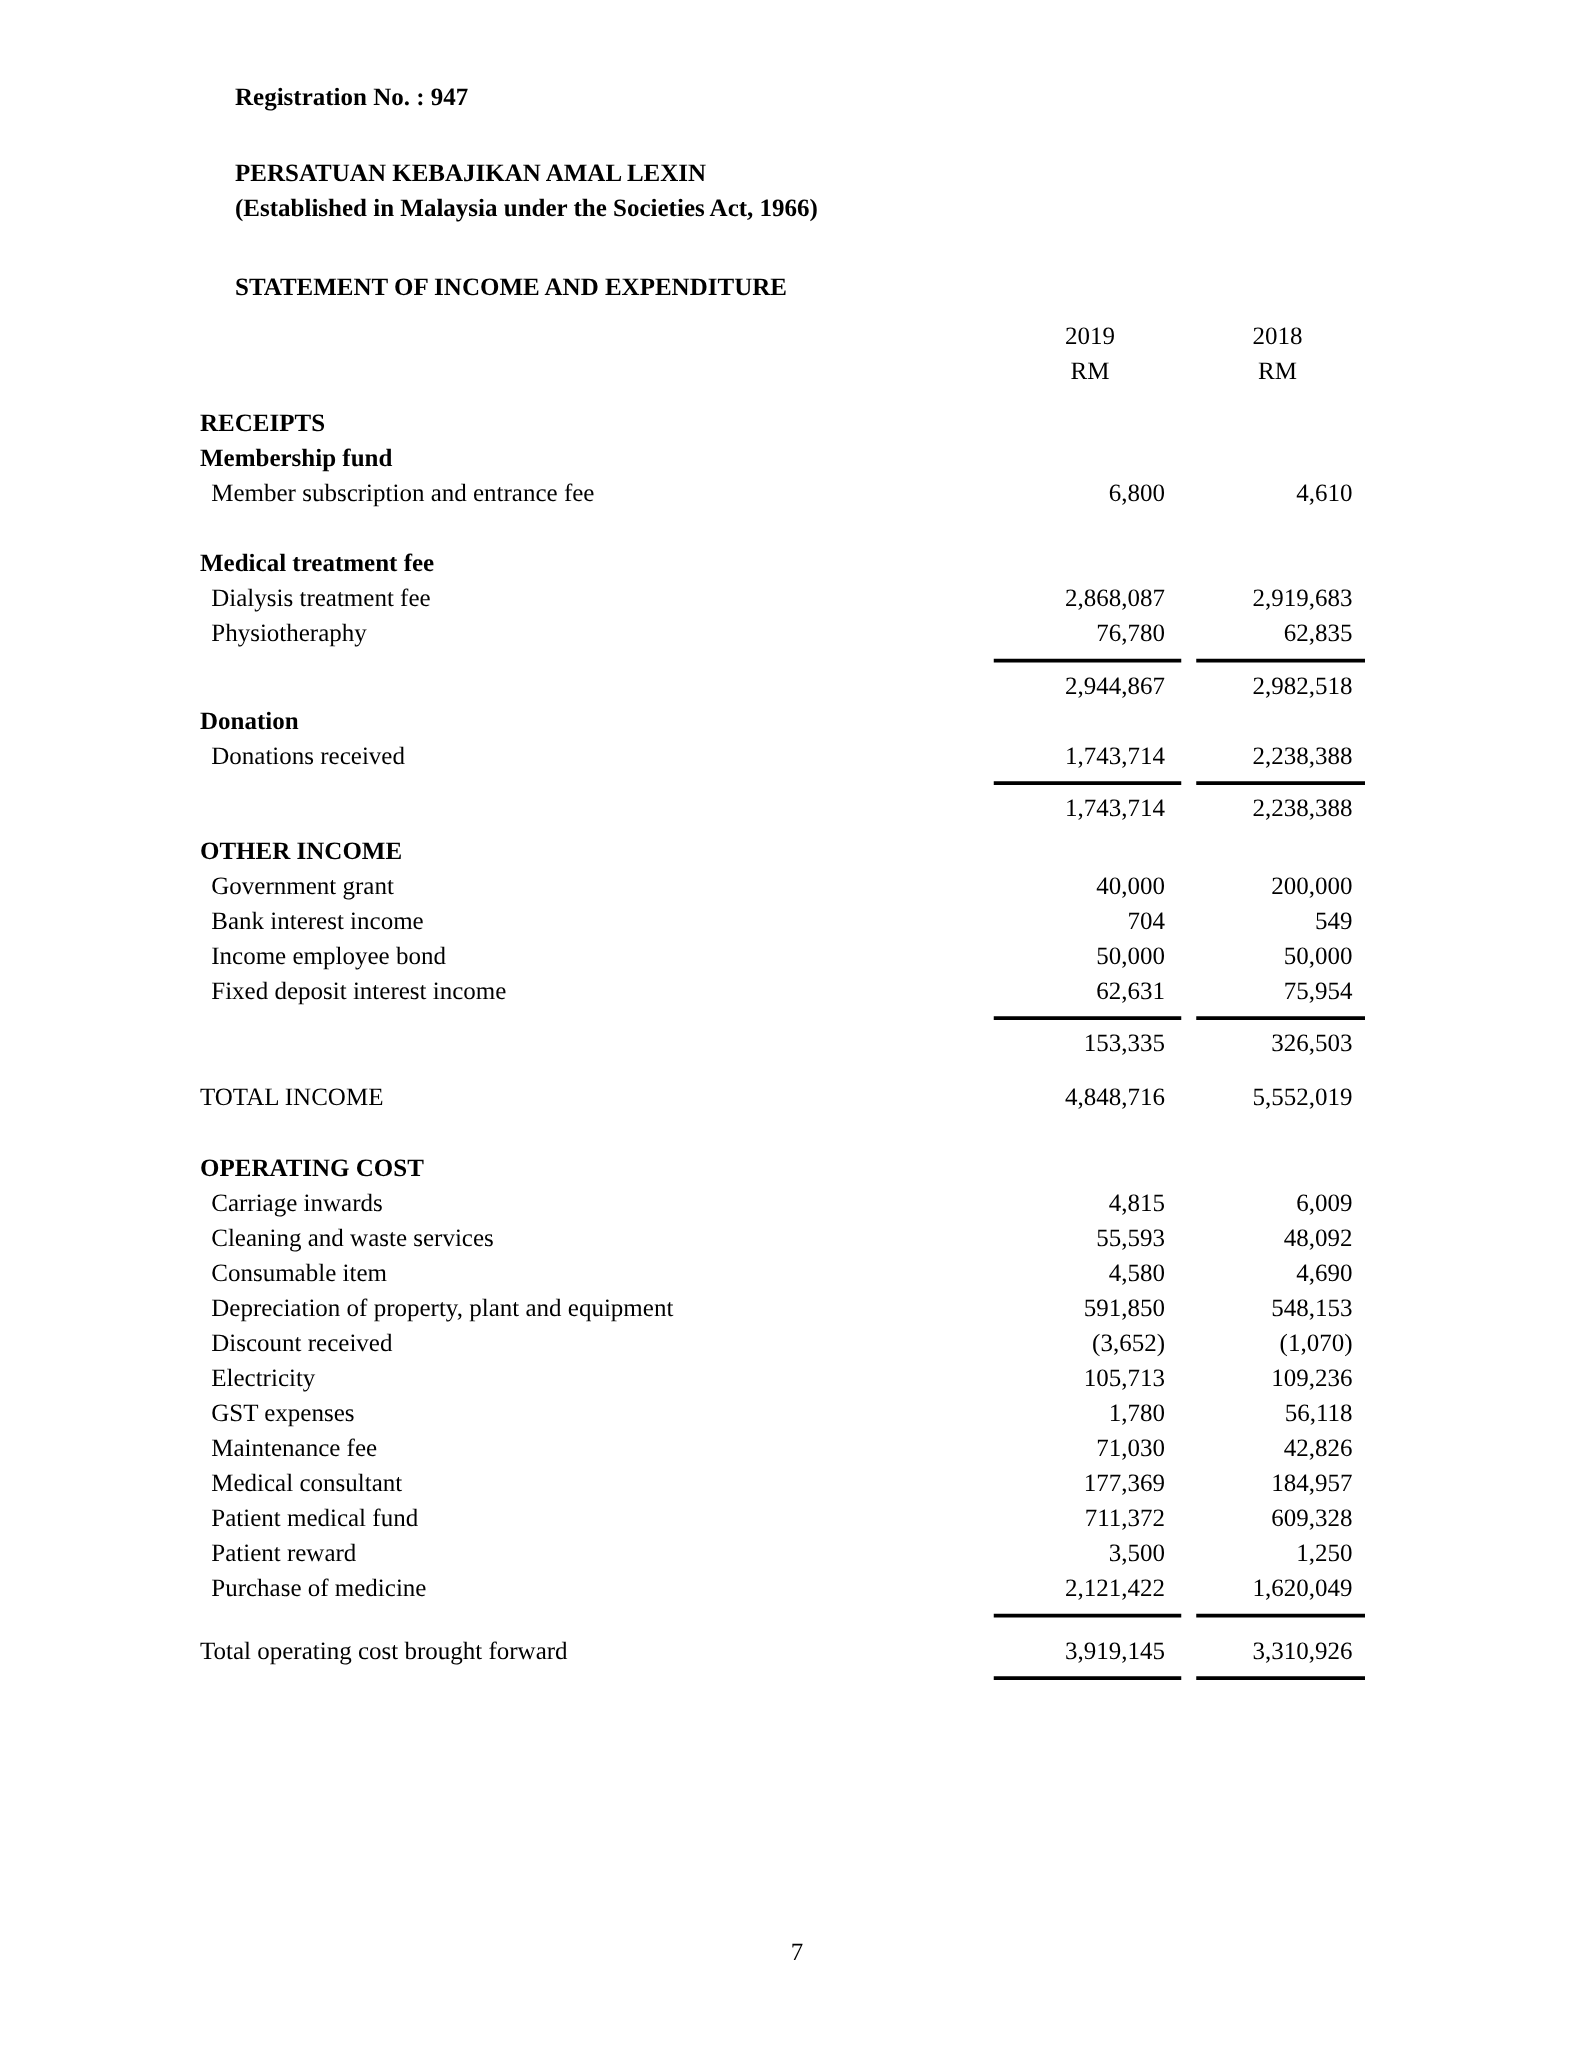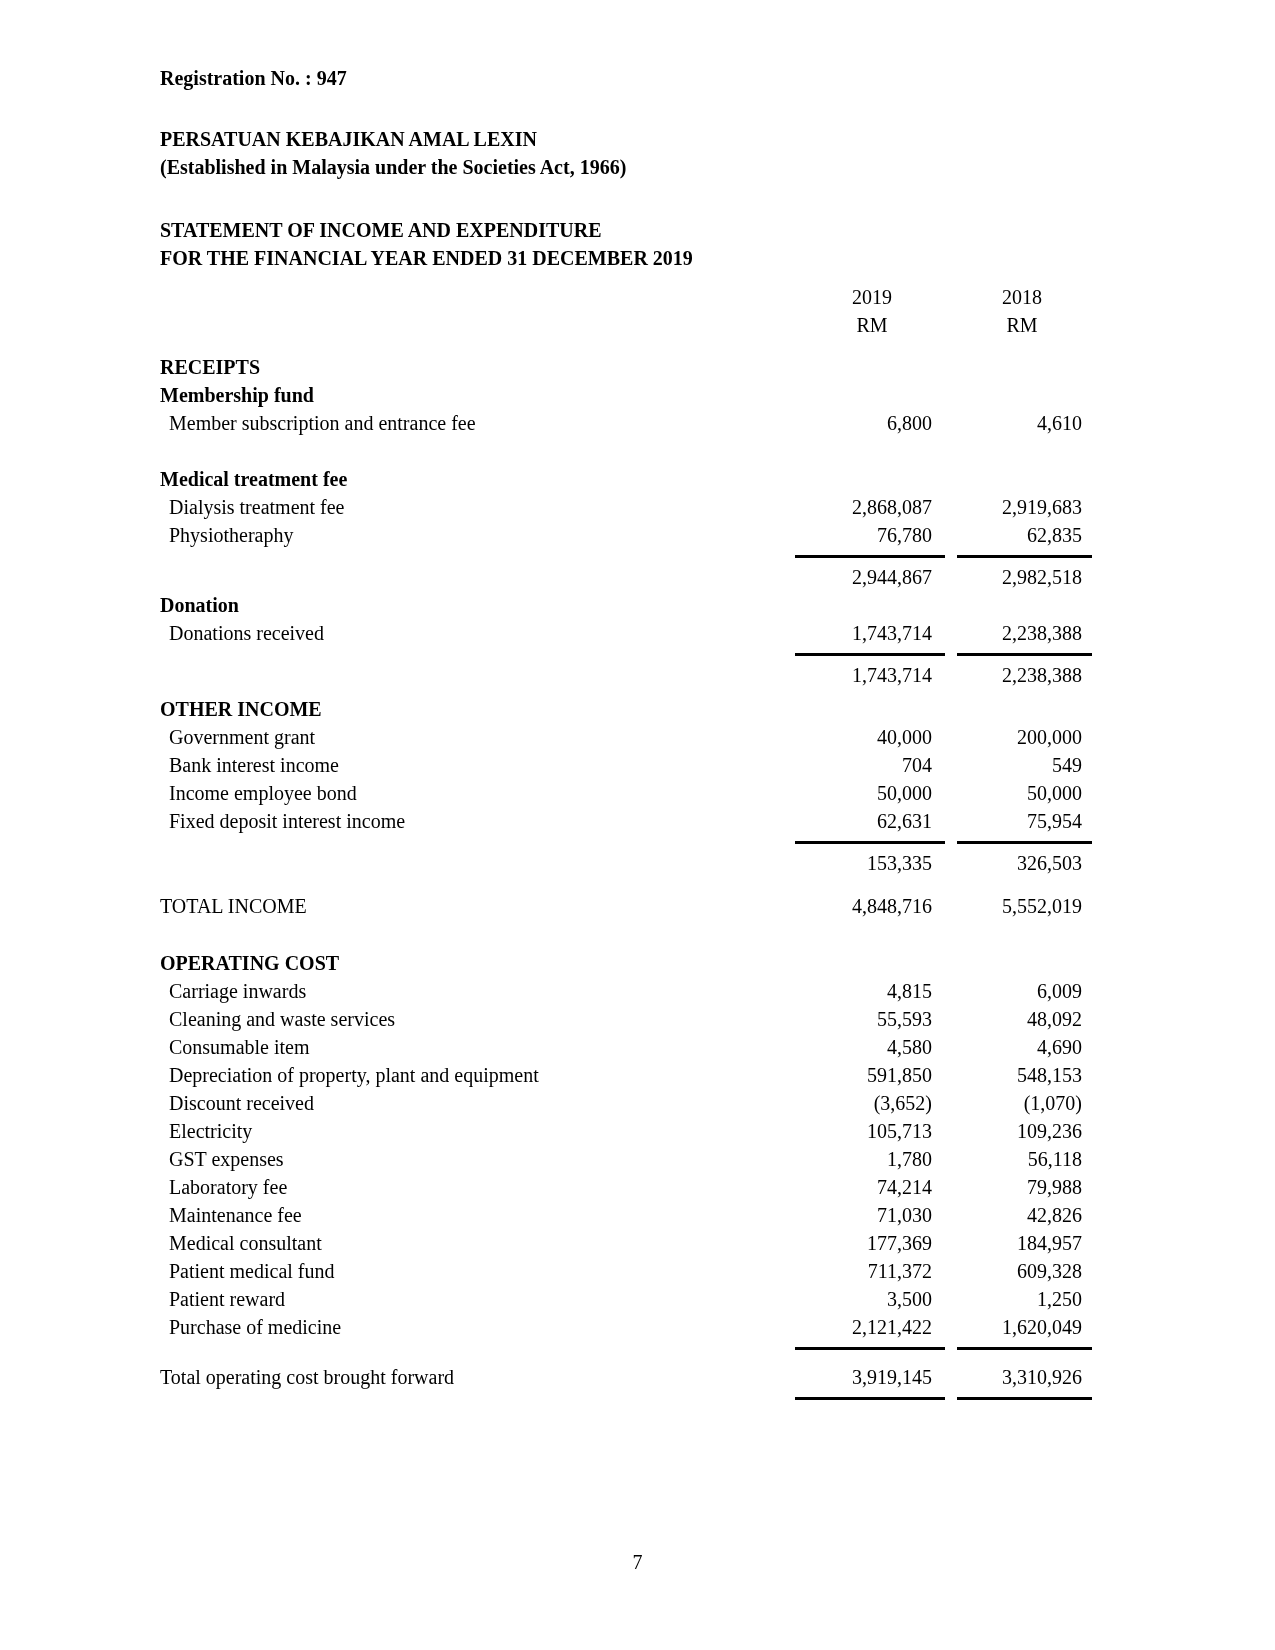--- a/index.html
+++ b/index.html
@@ -14,21 +14,21 @@
     font-size: 20px;
     color: #000000;
     overflow: hidden;
   }
   .content {
     position: absolute;
     left: 160px;
     top: 64px;
     width: 922px;
   }
-  .line { line-height: 28px; white-space: pre; }
+  .line { line-height: 28px; white-space: pre; margin-left: 28px; }
   .bold { font-weight: bold; }
   .sp33 { height: 33px; }
   .sp35 { height: 35px; }
   .sp11 { height: 11px; }
   .sp14 { height: 14px; }
 
   .row { display: flex; height: 28px; line-height: 28px; }
   .row .lbl { flex: 0 0 622px; width: 622px; overflow: hidden; white-space: nowrap; }
   .row .v  { flex: 0 0 150px; width: 150px; text-align: right; white-space: nowrap; }
   .row.section .lbl { font-weight: bold; }
@@ -57,21 +57,20 @@
 
 <div class="page">
   <div class="content">
 
     <div class="line bold">Registration No. : 947</div>
     <div class="sp33"></div>
     <div class="line bold">PERSATUAN KEBAJIKAN AMAL LEXIN</div>
     <div class="line bold">(Established in Malaysia under the Societies Act, 1966)</div>
     <div class="sp35"></div>
     <div class="line bold">STATEMENT OF INCOME AND EXPENDITURE</div>
-    <div class="line bold">FOR THE FINANCIAL YEAR ENDED 31 DECEMBER 2019</div>
     <div class="sp11"></div>
 
     <div class="hdr-row">
       <div class="hspace"></div>
       <div class="yr">2019</div>
       <div class="yr">2018</div>
     </div>
     <div class="hdr-row">
       <div class="hspace"></div>
       <div class="yr">RM</div>
@@ -215,25 +214,20 @@
           <div class="lbl">Electricity</div>
           <div class="v">105,713</div>
           <div class="v">109,236</div>
         </div>
         <div class="row item">
           <div class="lbl">GST expenses</div>
           <div class="v">1,780</div>
           <div class="v">56,118</div>
         </div>
         <div class="row item">
-          <div class="lbl">Laboratory fee</div>
-          <div class="v">74,214</div>
-          <div class="v">79,988</div>
-        </div>
-        <div class="row item">
           <div class="lbl">Maintenance fee</div>
           <div class="v">71,030</div>
           <div class="v">42,826</div>
         </div>
         <div class="row item">
           <div class="lbl">Medical consultant</div>
           <div class="v">177,369</div>
           <div class="v">184,957</div>
         </div>
         <div class="row item">

